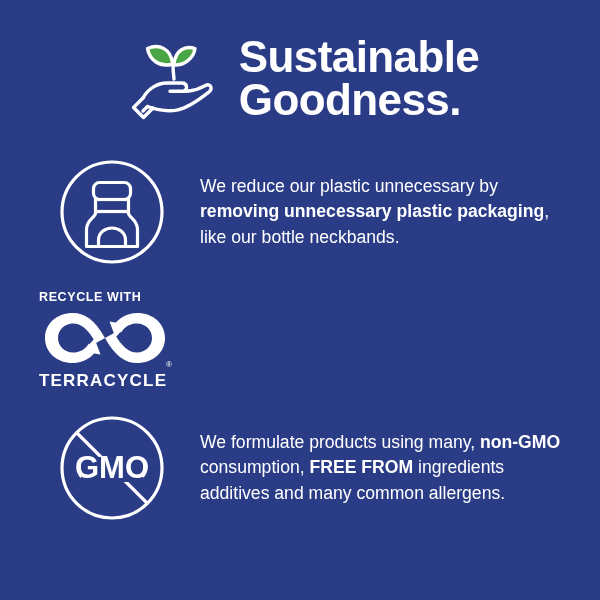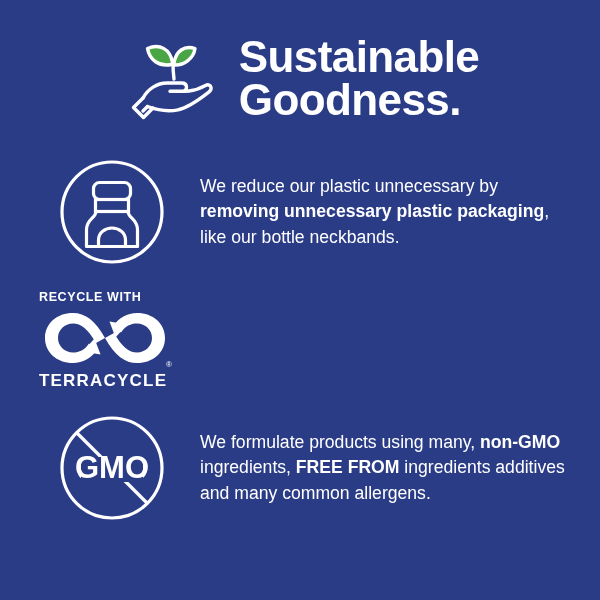--- a/index.html
+++ b/index.html
@@ -209,17 +209,17 @@
       <svg viewBox="0 0 112 112" width="112" height="112" aria-hidden="true">
         <circle cx="56" cy="56" r="50" fill="none" stroke="#ffffff" stroke-width="3.2"></circle>
         <line x1="21" y1="21" x2="91" y2="91" stroke="#ffffff" stroke-width="3.2"></line>
         <text x="56" y="68" text-anchor="middle" font-family="Liberation Sans, sans-serif" font-size="30" font-weight="bold" fill="#ffffff">GMO</text>
 
         <rect x="25" y="45" width="62" height="25" fill="#2b3c87"></rect>
         <text x="56" y="66" text-anchor="middle" font-family="Liberation Sans, sans-serif" font-size="31" font-weight="bold" fill="#ffffff">GMO</text>
       </svg>
     </div>
     <div class="row-text">
-      <span>We formulate products using many, </span><b>non-GMO</b><span> ingredients, </span><b>FREE FROM</b><span> ingredients additives and many common allergens.</span>
+      <span>We formulate products using many, </span><b>non-GMO</b><span> consumption, </span><b>FREE FROM</b><span> ingredients additives and many common allergens.</span>
     </div>
   </div>
 
 </div>
 
 </body></html>

